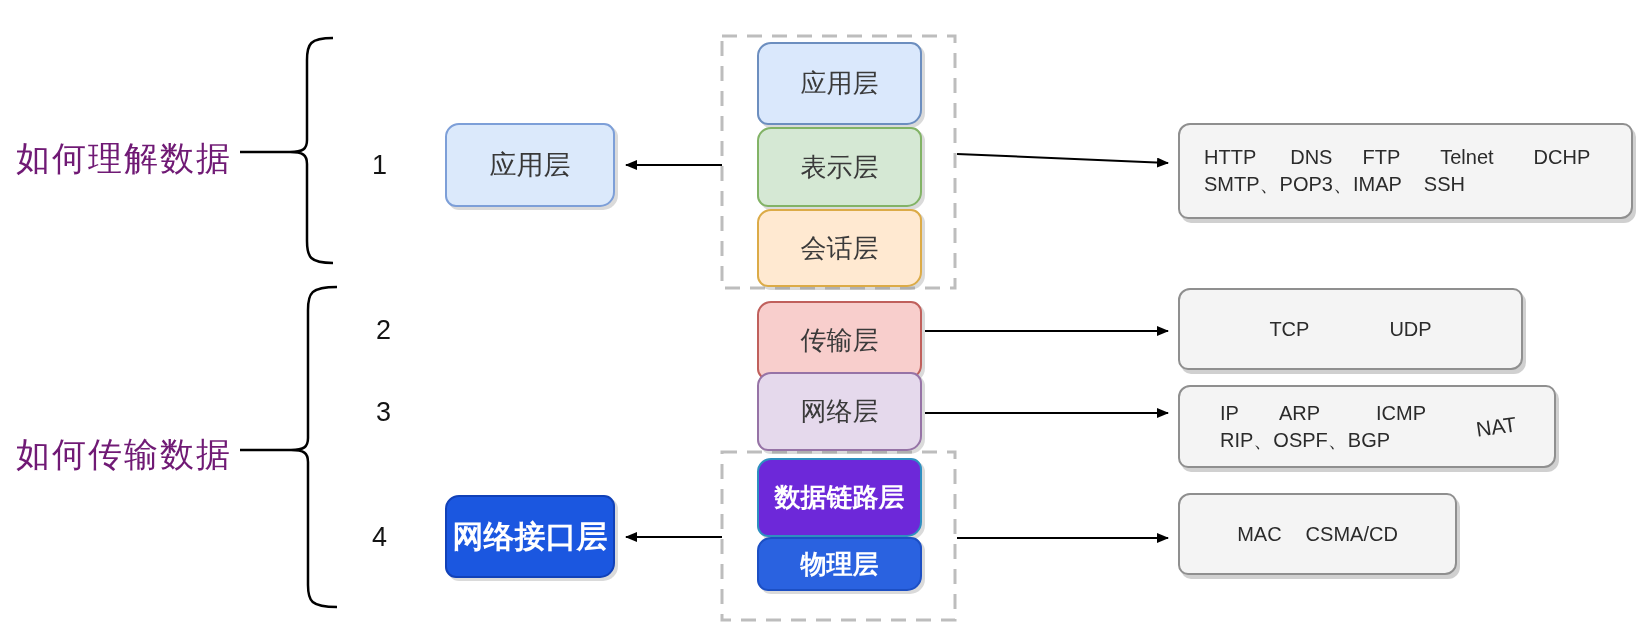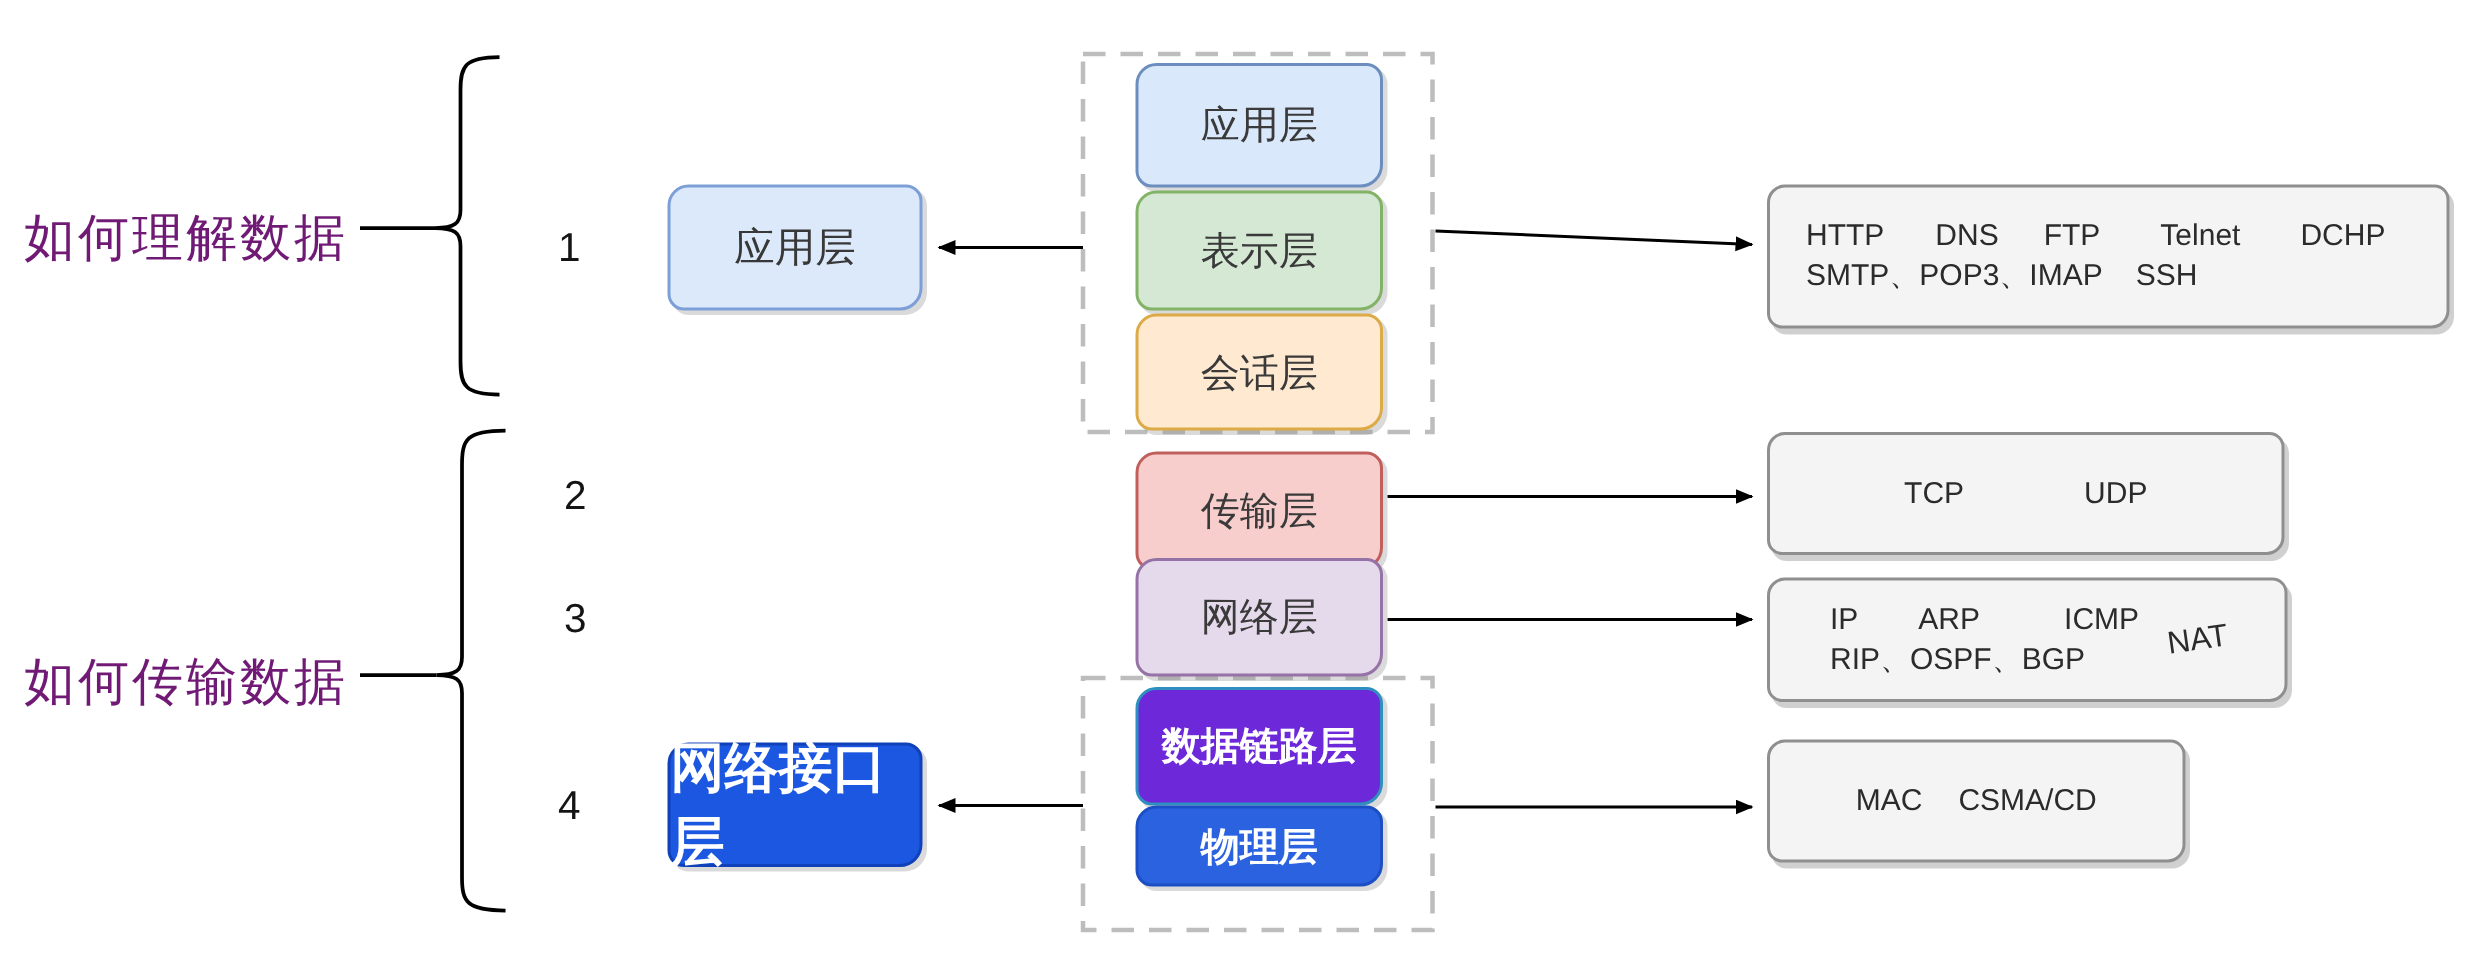--- a/index.html
+++ b/index.html
@@ -18,21 +18,21 @@
   #num-4{left:372px;top:524px;}
 
   .box{
     position:absolute;box-sizing:border-box;border:2px solid;
     display:flex;align-items:center;justify-content:center;
     border-radius:14px 11px 15px 11px;z-index:1;
     box-shadow:3px 3px 0 rgba(150,150,150,0.35);
   }
   
   #tcpip-app{left:445px;top:123px;width:170px;height:84px;background:#dbe9fb;border-color:#7d9fd8;font-size:27px;color:#383838;}
-  #tcpip-nic{left:445px;top:495px;width:170px;height:83px;background:#1b57e0;border-color:#1141b8;font-size:36px;color:#ffffff;font-weight:bold;}
+  #tcpip-nic{left:445px;top:495px;width:170px;height:83px;background:#1b57e0;border-color:#1141b8;font-size:31px;color:#ffffff;font-weight:bold;}
 
   
   .osi-box{left:757px;width:165px;font-size:26px;color:#3a3a3a;}
   #osi-0{top:42px;height:83px;background:#dae8fc;border-color:#6c8ebf;}
   #osi-1{top:127px;height:80px;background:#d5e8d4;border-color:#82b366;}
   #osi-2{top:209px;height:78px;background:#ffe9d1;border-color:#dcab47;}
   #osi-3{top:301px;height:79px;background:#f8cecc;border-color:#c0605c;}
   #osi-4{top:372px;height:79px;background:#e5d9ec;border-color:#9673a6;}
   #osi-5{top:458px;height:79px;background:#6d28d9;border-color:#2e8fc0;color:#ffffff;font-weight:bold;}
   #osi-6{top:537px;height:54px;background:#2a62e0;border-color:#1c4fc4;color:#ffffff;font-weight:bold;}
@@ -41,21 +41,21 @@
   .proto{
     position:absolute;box-sizing:border-box;background:#f4f4f4;border:2px solid #8f8f8f;
     border-radius:12px 10px 12px 10px;z-index:1;color:#2b2b2b;font-size:20px;
     box-shadow:3px 4px 0 rgba(120,120,120,0.35);
     display:flex;flex-direction:column;justify-content:center;
   }
   .proto .row{display:flex;align-items:center;line-height:27px;}
   #proto-app{left:1178px;top:123px;width:455px;height:96px;padding-left:24px;}
   #proto-trans{left:1178px;top:288px;width:345px;height:82px;}
   #proto-trans .row{justify-content:center;}
-  #proto-net{left:1178px;top:385px;width:347px;height:83px;padding-left:40px;}
+  #proto-net{left:1178px;top:385px;width:378px;height:83px;padding-left:40px;}
   #proto-link{left:1178px;top:493px;width:279px;height:82px;}
   #proto-link .row{justify-content:center;text-align:right;}
   .nat-aside{
     position:absolute;right:38px;top:50%;
     transform:translateY(-50%) rotate(-8deg);font-size:21px;
   }
   .m34{margin-right:34px;} .m30{margin-right:30px;} .m40{margin-right:40px;}
   .m22{margin-right:22px;} .m80{margin-right:80px;} .m24{margin-right:24px;}
   .m36{margin-right:56px;}
 </style>

